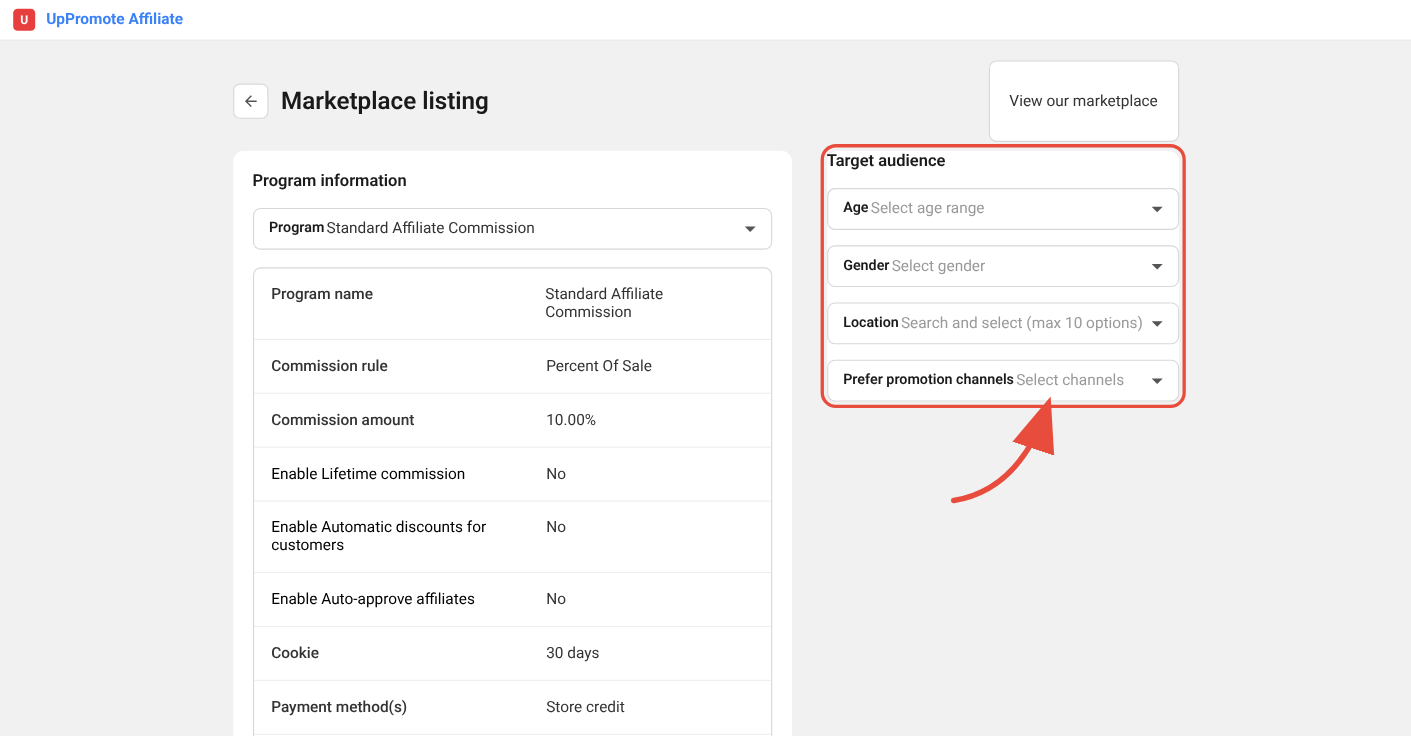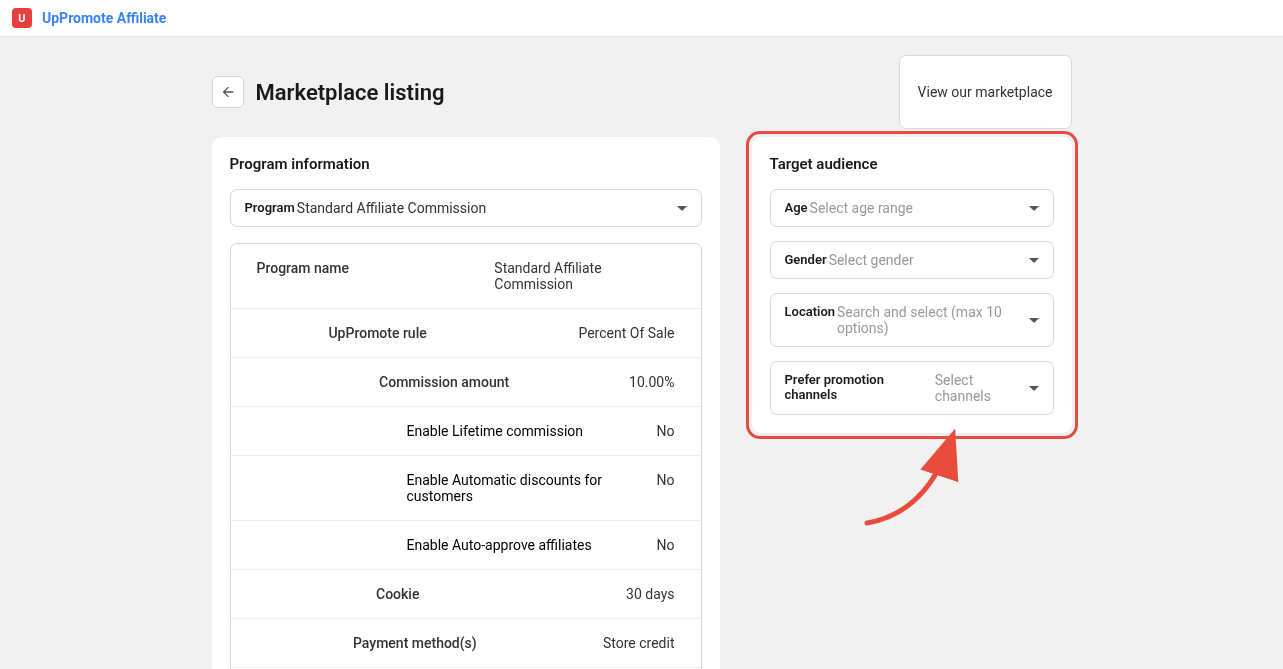--- a/index.html
+++ b/index.html
@@ -140,23 +140,22 @@
       border-left: 5px solid transparent;
       border-right: 5px solid transparent;
       border-top: 5px solid #555;
     }
     .details-box {
       border: 1px solid #d8d8d8;
       border-radius: 7px;
     }
     .detail-row {
       display: flex;
-      padding: 16px 26px;
+      padding: 16px 16px;
       border-bottom: 1px solid #eee;
-      justify-content: flex-end;
     }
     .detail-row:last-child {
       border-bottom: none;
     }
     .detail-label {
       width: 250px;
       font-size: 14px;
       color: #333;
       font-weight: 500;
     }
@@ -165,21 +164,20 @@
       font-weight: 400;
     }
     .detail-value {
       font-size: 14px;
       color: #333;
     }
     .right-card {
       width: 320px;
       background: #fff;
       border-radius: 10px;
-      padding: 18px;
       position: relative;
     }
     .highlight-box {
       position: absolute;
       top: -6px;
       left: -6px;
       right: -6px;
       bottom: -6px;
       border: 3px solid #e74c3c;
       border-radius: 14px;
@@ -233,21 +231,21 @@
           <div class="caret"></div>
         </div>
 
         <div class="details-box">
 
         <div class="detail-row">
               <div class="detail-label">Program name</div>
               <div class="detail-value">Standard Affiliate Commission</div>
             </div>
             <div class="detail-row">
-              <div class="detail-label">UpPromote rule</div>
+              <div class="detail-label">Commission rule</div>
               <div class="detail-value">Percent Of Sale</div>
             </div>
             <div class="detail-row">
               <div class="detail-label">Commission amount</div>
               <div class="detail-value">10.00%</div>
             </div>
             <div class="detail-row">
               <div class="detail-label link">Enable Lifetime commission</div>
               <div class="detail-value">No</div>
             </div>

